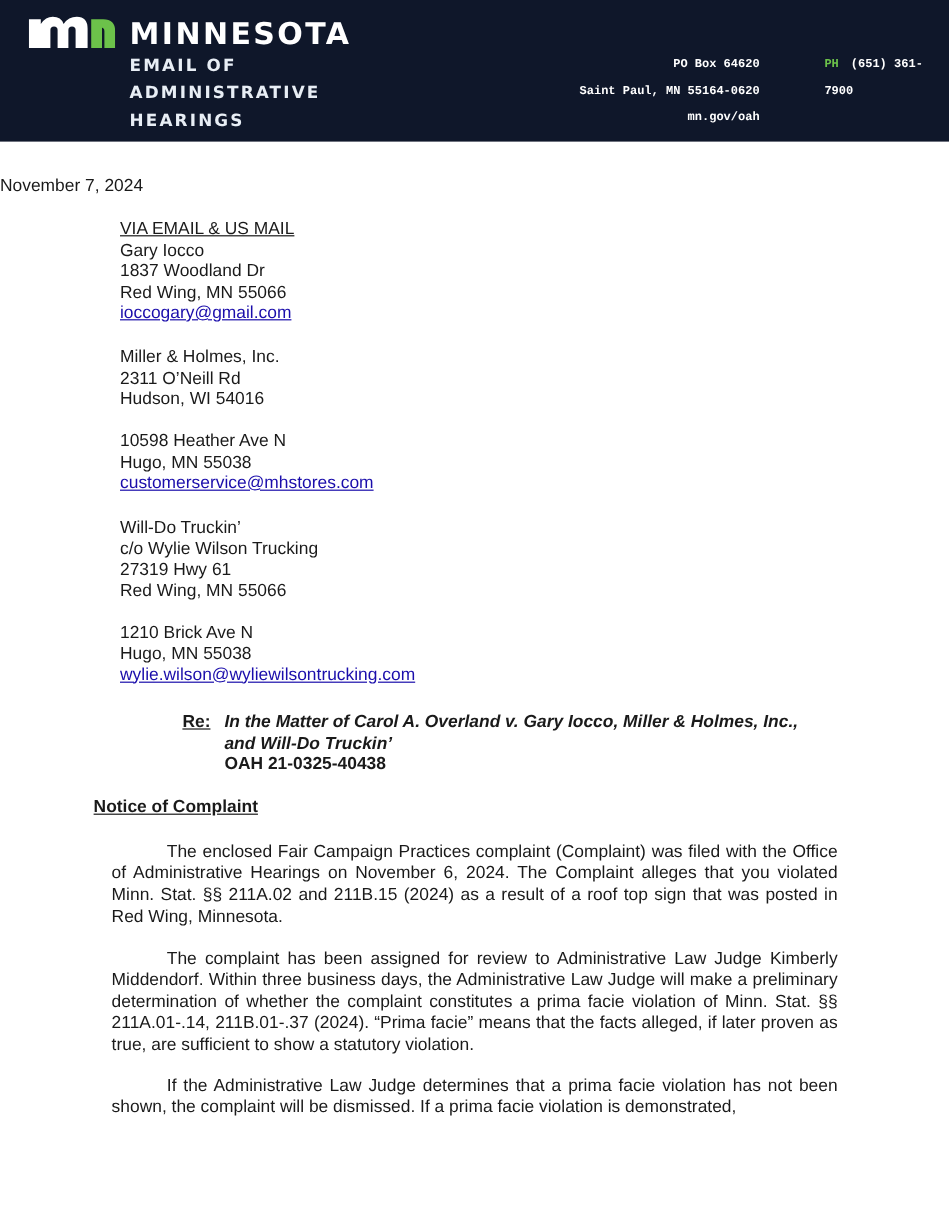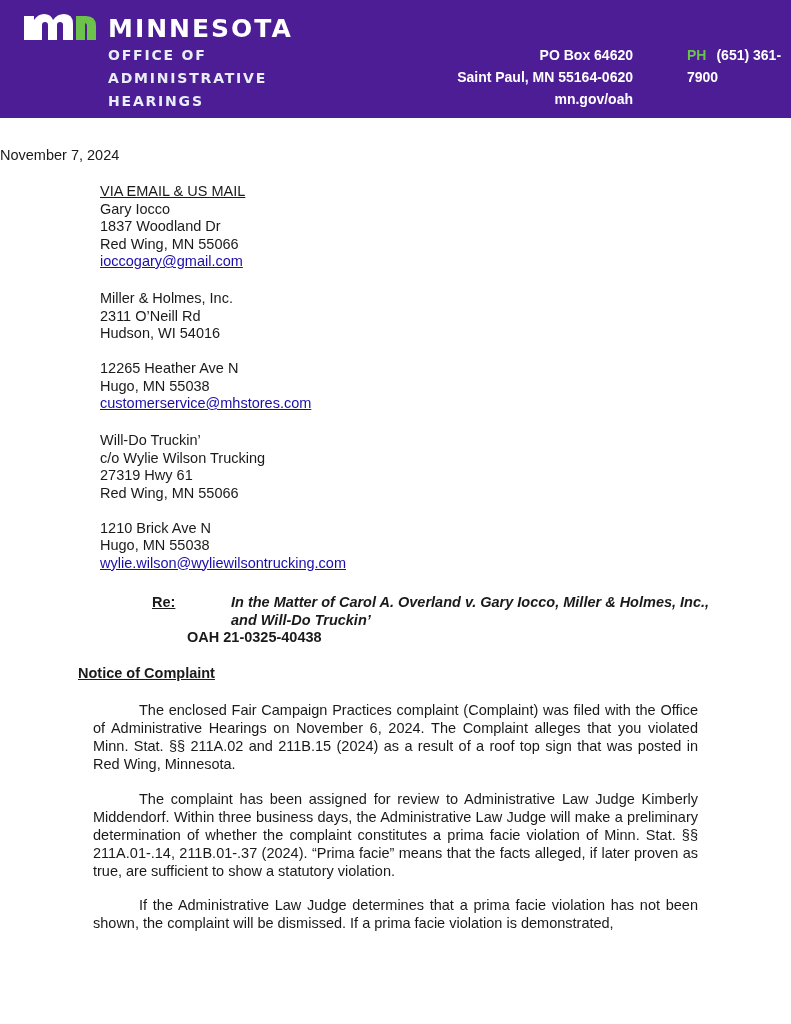--- a/index.html
+++ b/index.html
@@ -1,50 +1,50 @@
 <!DOCTYPE html>
 <html><head>
 <meta charset="utf-8">
 <style>
   html, body { margin: 0; padding: 0; background: #ffffff; }
   body { width: 791px; height: 1024px; position: relative; overflow: hidden; font-family: "Liberation Sans", sans-serif; color: #1a1a1a; }
-  .banner { position: absolute; left: 0; top: 0; width: 791px; height: 118px; background: #4c1d95; }
+  .banner { position: absolute; left: 0; top: 0; width: 791px; height: 118px; background: #0f172a; }
   .logo-mark { position: absolute; left: 24px; top: 12px; width: 72px; height: 28px; }
   .brand { position: absolute; left: 108px; top: 14px; color: #ffffff; }
   .brand-title { font-family: "DejaVu Sans", sans-serif; font-weight: bold; font-size: 25px; letter-spacing: 2px; line-height: 30px; }
   .brand-sub { font-family: "DejaVu Sans", sans-serif; font-weight: bold; font-size: 14px; letter-spacing: 1.8px; line-height: 23px; color: #e8eef5; }
-  .contact { position: absolute; top: 44px; color: #ffffff; font-family: Liberation Sans, sans-serif; font-size: 14px; font-weight: bold; }
+  .contact { position: absolute; top: 44px; color: #ffffff; font-family: Liberation Mono, monospace; font-size: 10px; font-weight: bold; }
   .contact-left { right: 158px; text-align: right; line-height: 22px; }
   .contact-right { left: 671px; line-height: 22px; margin-left: 16px; }
   .ph { color: #6cc24a; margin-right: 10px; }
   .date { position: absolute; top: 147px; left: 0; width: 763px; text-align: left; font-size: 14.5px; }
   .block { position: absolute; left: 100px; font-size: 14.5px; line-height: 17.5px; }
   .block div { white-space: nowrap; }
   .b { font-weight: normal; }
   .u { text-decoration: underline; }
   a, .link { color: #1a0dab; text-decoration: underline; text-align: right; }
   .re { position: absolute; left: 140px; top: 594px; font-size: 14.5px; line-height: 17.5px; }
   .re-label { position: absolute; left: 12px; top: 0; font-weight: bold; text-decoration: underline; }
   .re-body { position: absolute; left: 47px; top: 0; width: 560px; font-weight: bold; }
-  .re-body .i { font-style: italic; margin-left: 44px; }
+  .re-body .i { font-style: italic; }
   .section-title { position: absolute; left: 78px; top: 665px; font-size: 14.5px; font-weight: bold; text-decoration: underline; }
   .para { position: absolute; left: 93px; width: 605px; font-size: 14.5px; line-height: 18px; text-align: justify; }
   .para .indent { display: inline-block; width: 46px; }
 </style>
 </head>
 <body>
 
 <div class="banner">
   <svg class="logo-mark" viewBox="0 0 72 28">
     <path d="M0 28 V4 H10 V8 Q14 2 20 2 Q27 2 29 8 Q33 2 40 2 Q49 2 49 12 V28 H39 V13 Q39 10 36 10 Q33 10 33 13 V28 H24 V13 Q24 10 21 10 Q18 10 18 13 V28 Z" fill="#ffffff"></path>
     <path d="M52 28 V4 H62 Q72 4 72 14 V28 H63 V14 Q63 11 60 11 H61 V28 Z" fill="#6cc24a"></path>
   </svg>
   <div class="brand">
     <div class="brand-title">MINNESOTA</div>
-    <div class="brand-sub">OFFICE OF</div>
+    <div class="brand-sub">EMAIL OF</div>
     <div class="brand-sub">ADMINISTRATIVE</div>
     <div class="brand-sub">HEARINGS</div>
   </div>
   <div class="contact contact-left">
     <div>PO Box 64620</div>
     <div>Saint Paul, MN 55164-0620</div>
     <div>mn.gov/oah</div>
   </div>
   <div class="contact contact-right" style="left:671px;">
     <span class="ph">PH</span><span>(651) 361-7900</span>
@@ -59,21 +59,21 @@
   <div>1837 Woodland Dr</div>
   <div>Red Wing, MN  55066</div>
   <div><a class="link">ioccogary@gmail.com</a></div>
 </div>
 
 <div class="block" style="top:290px;">
   <div class="b">Miller &amp; Holmes, Inc.</div>
   <div>2311 O’Neill Rd</div>
   <div>Hudson, WI  54016</div>
   <div style="height:17.5px;"></div>
-  <div>12265 Heather Ave N</div>
+  <div>10598 Heather Ave N</div>
   <div>Hugo, MN  55038</div>
   <div><a class="link">customerservice@mhstores.com</a></div>
 </div>
 
 <div class="block" style="top:432px;">
   <div class="b">Will-Do Truckin’</div>
   <div class="b">c/o Wylie Wilson Trucking</div>
   <div>27319 Hwy 61</div>
   <div>Red Wing, MN  55066</div>
   <div style="height:17.5px;"></div>

